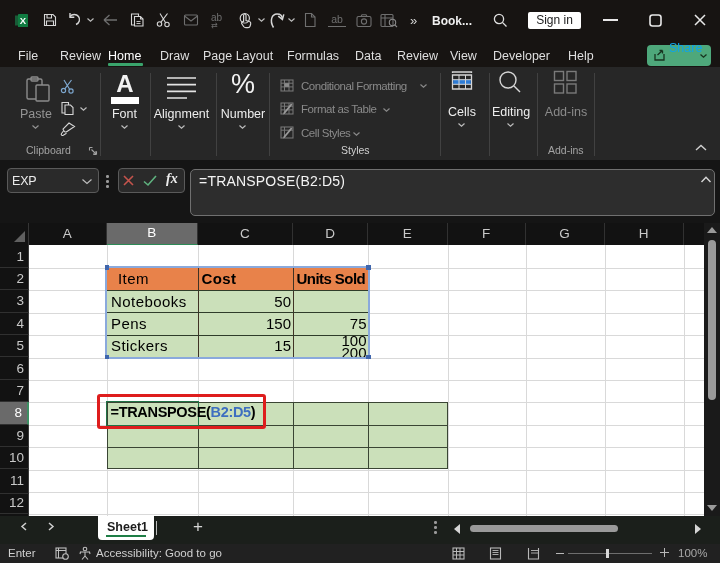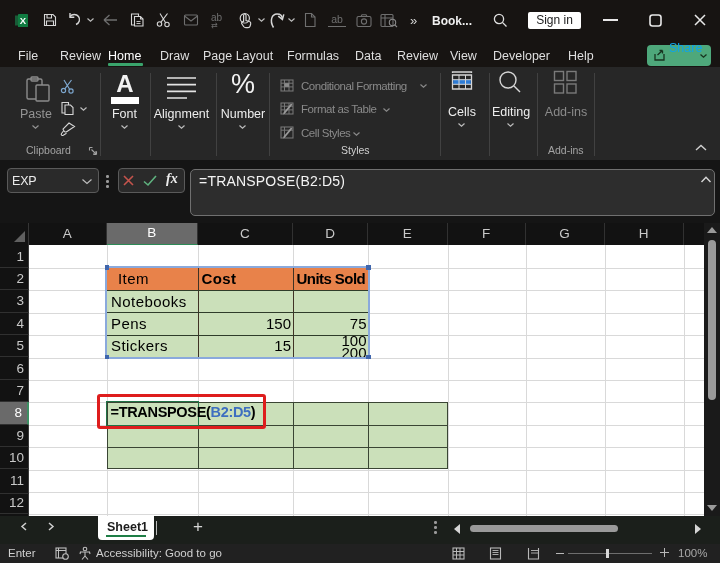--- a/index.html
+++ b/index.html
@@ -371,20 +371,21 @@
 <div class="abs" style="left:107px;top:289.8px;width:261px;height:1px;background:#2f3c2a;"></div>
 <div class="abs" style="left:107px;top:312.2px;width:261px;height:1px;background:#2f3c2a;"></div>
 <div class="abs" style="left:107px;top:334.6px;width:261px;height:1px;background:#2f3c2a;"></div>
 
 <div class="cell" style="left:118px;top:268.2px;font-weight:normal;letter-spacing:0.4px;">Item</div>
 <div class="cell" style="left:201.5px;top:268.2px;font-weight:bold;letter-spacing:0.4px;">Cost</div>
 <div class="cell" style="left:296.5px;top:268.2px;font-weight:bold;letter-spacing:-0.55px;">Units Sold</div>
 <div class="cell" style="left:111px;top:290.5px;letter-spacing:0.45px;">Notebooks</div>
 <div class="cell" style="left:111px;top:312.9px;letter-spacing:0.45px;">Pens</div>
 <div class="cell" style="left:111px;top:335.3px;letter-spacing:0.45px;">Stickers</div>
+<div class="cell" style="left:197.5px;top:290.5px;width:93.5px;text-align:right;">50</div>
 <div class="cell" style="left:197.5px;top:312.9px;width:93.5px;text-align:right;">150</div>
 <div class="cell" style="left:197.5px;top:335.3px;width:93.5px;text-align:right;">15</div>
 <div class="cell" style="left:293px;top:290.5px;width:73.5px;text-align:right;margin-top:39px;">100</div>
 <div class="cell" style="left:293px;top:312.9px;width:73.5px;text-align:right;">75</div>
 <div class="cell" style="left:293px;top:342px;width:73.5px;text-align:right;">200</div>
 
 <div class="abs" style="left:105.4px;top:266.3px;width:264.2px;height:92.8px;border:2px solid #8aa9dc;"></div>
 <div class="abs" style="left:104.5px;top:265.4px;width:4.5px;height:4.5px;background:#3f66ad;"></div>
 <div class="abs" style="left:366.2px;top:265.4px;width:4.5px;height:4.5px;background:#3f66ad;"></div>
 <div class="abs" style="left:104.5px;top:354.8px;width:4.5px;height:4.5px;background:#3f66ad;"></div>

